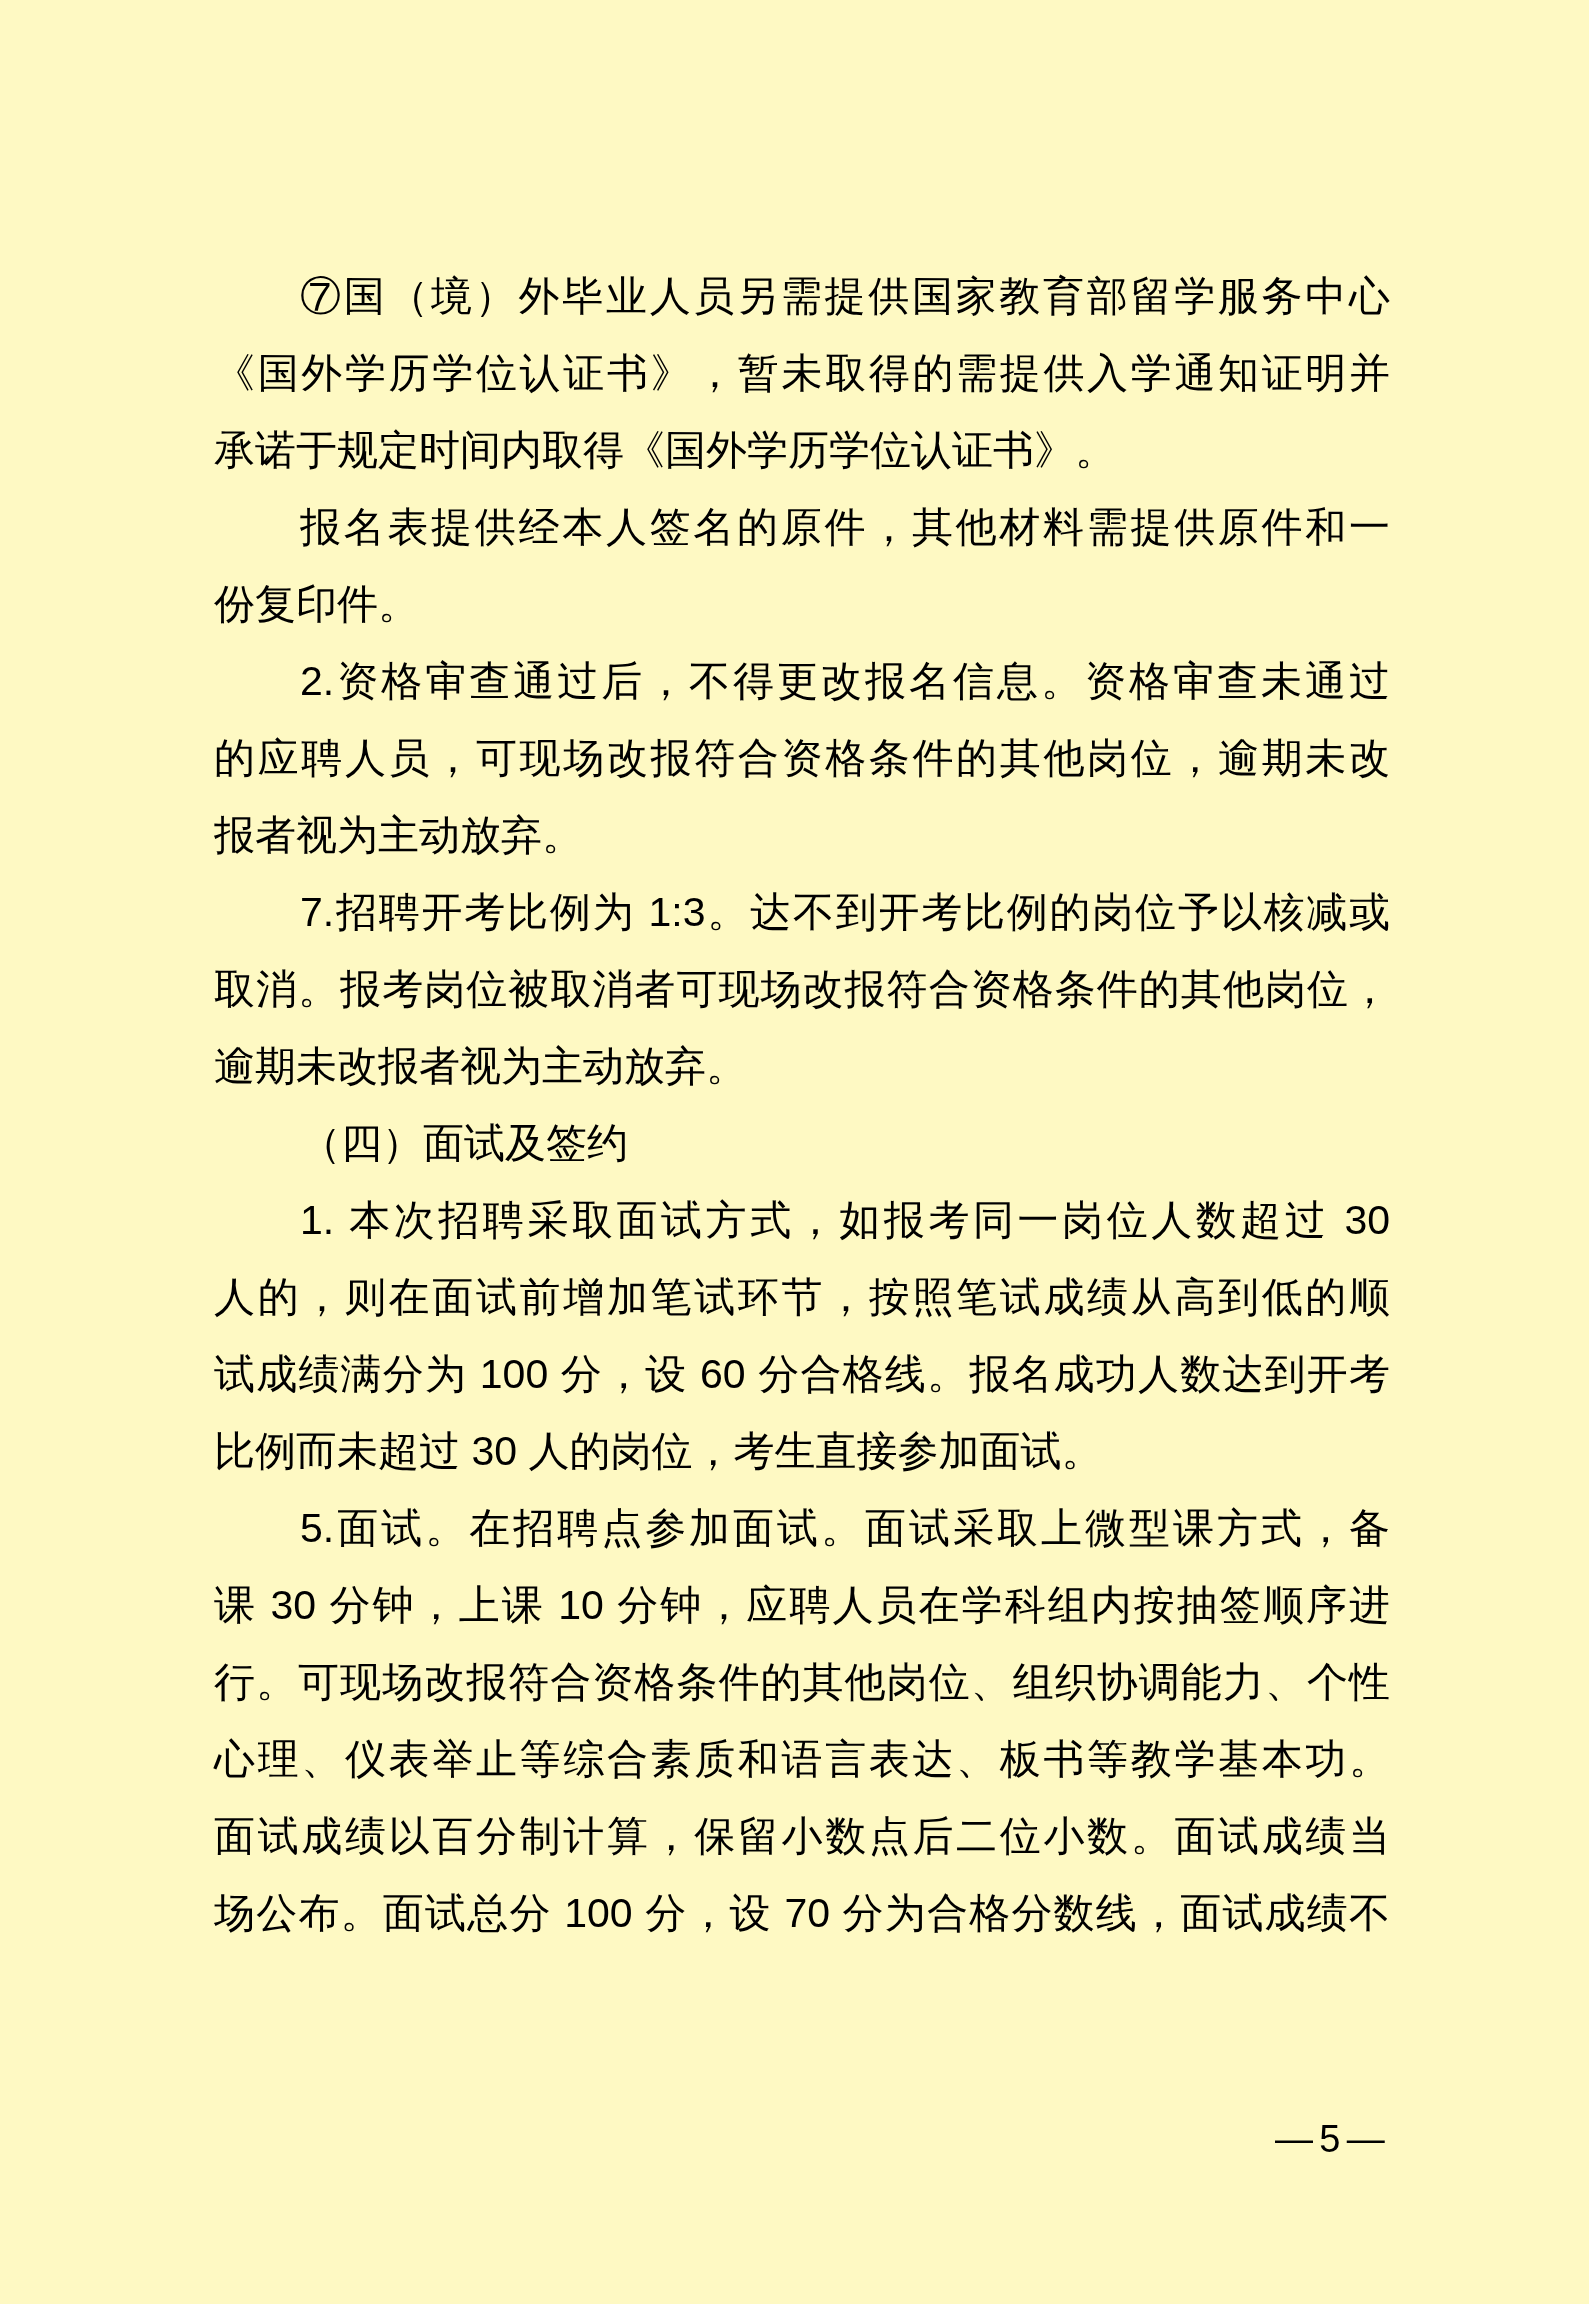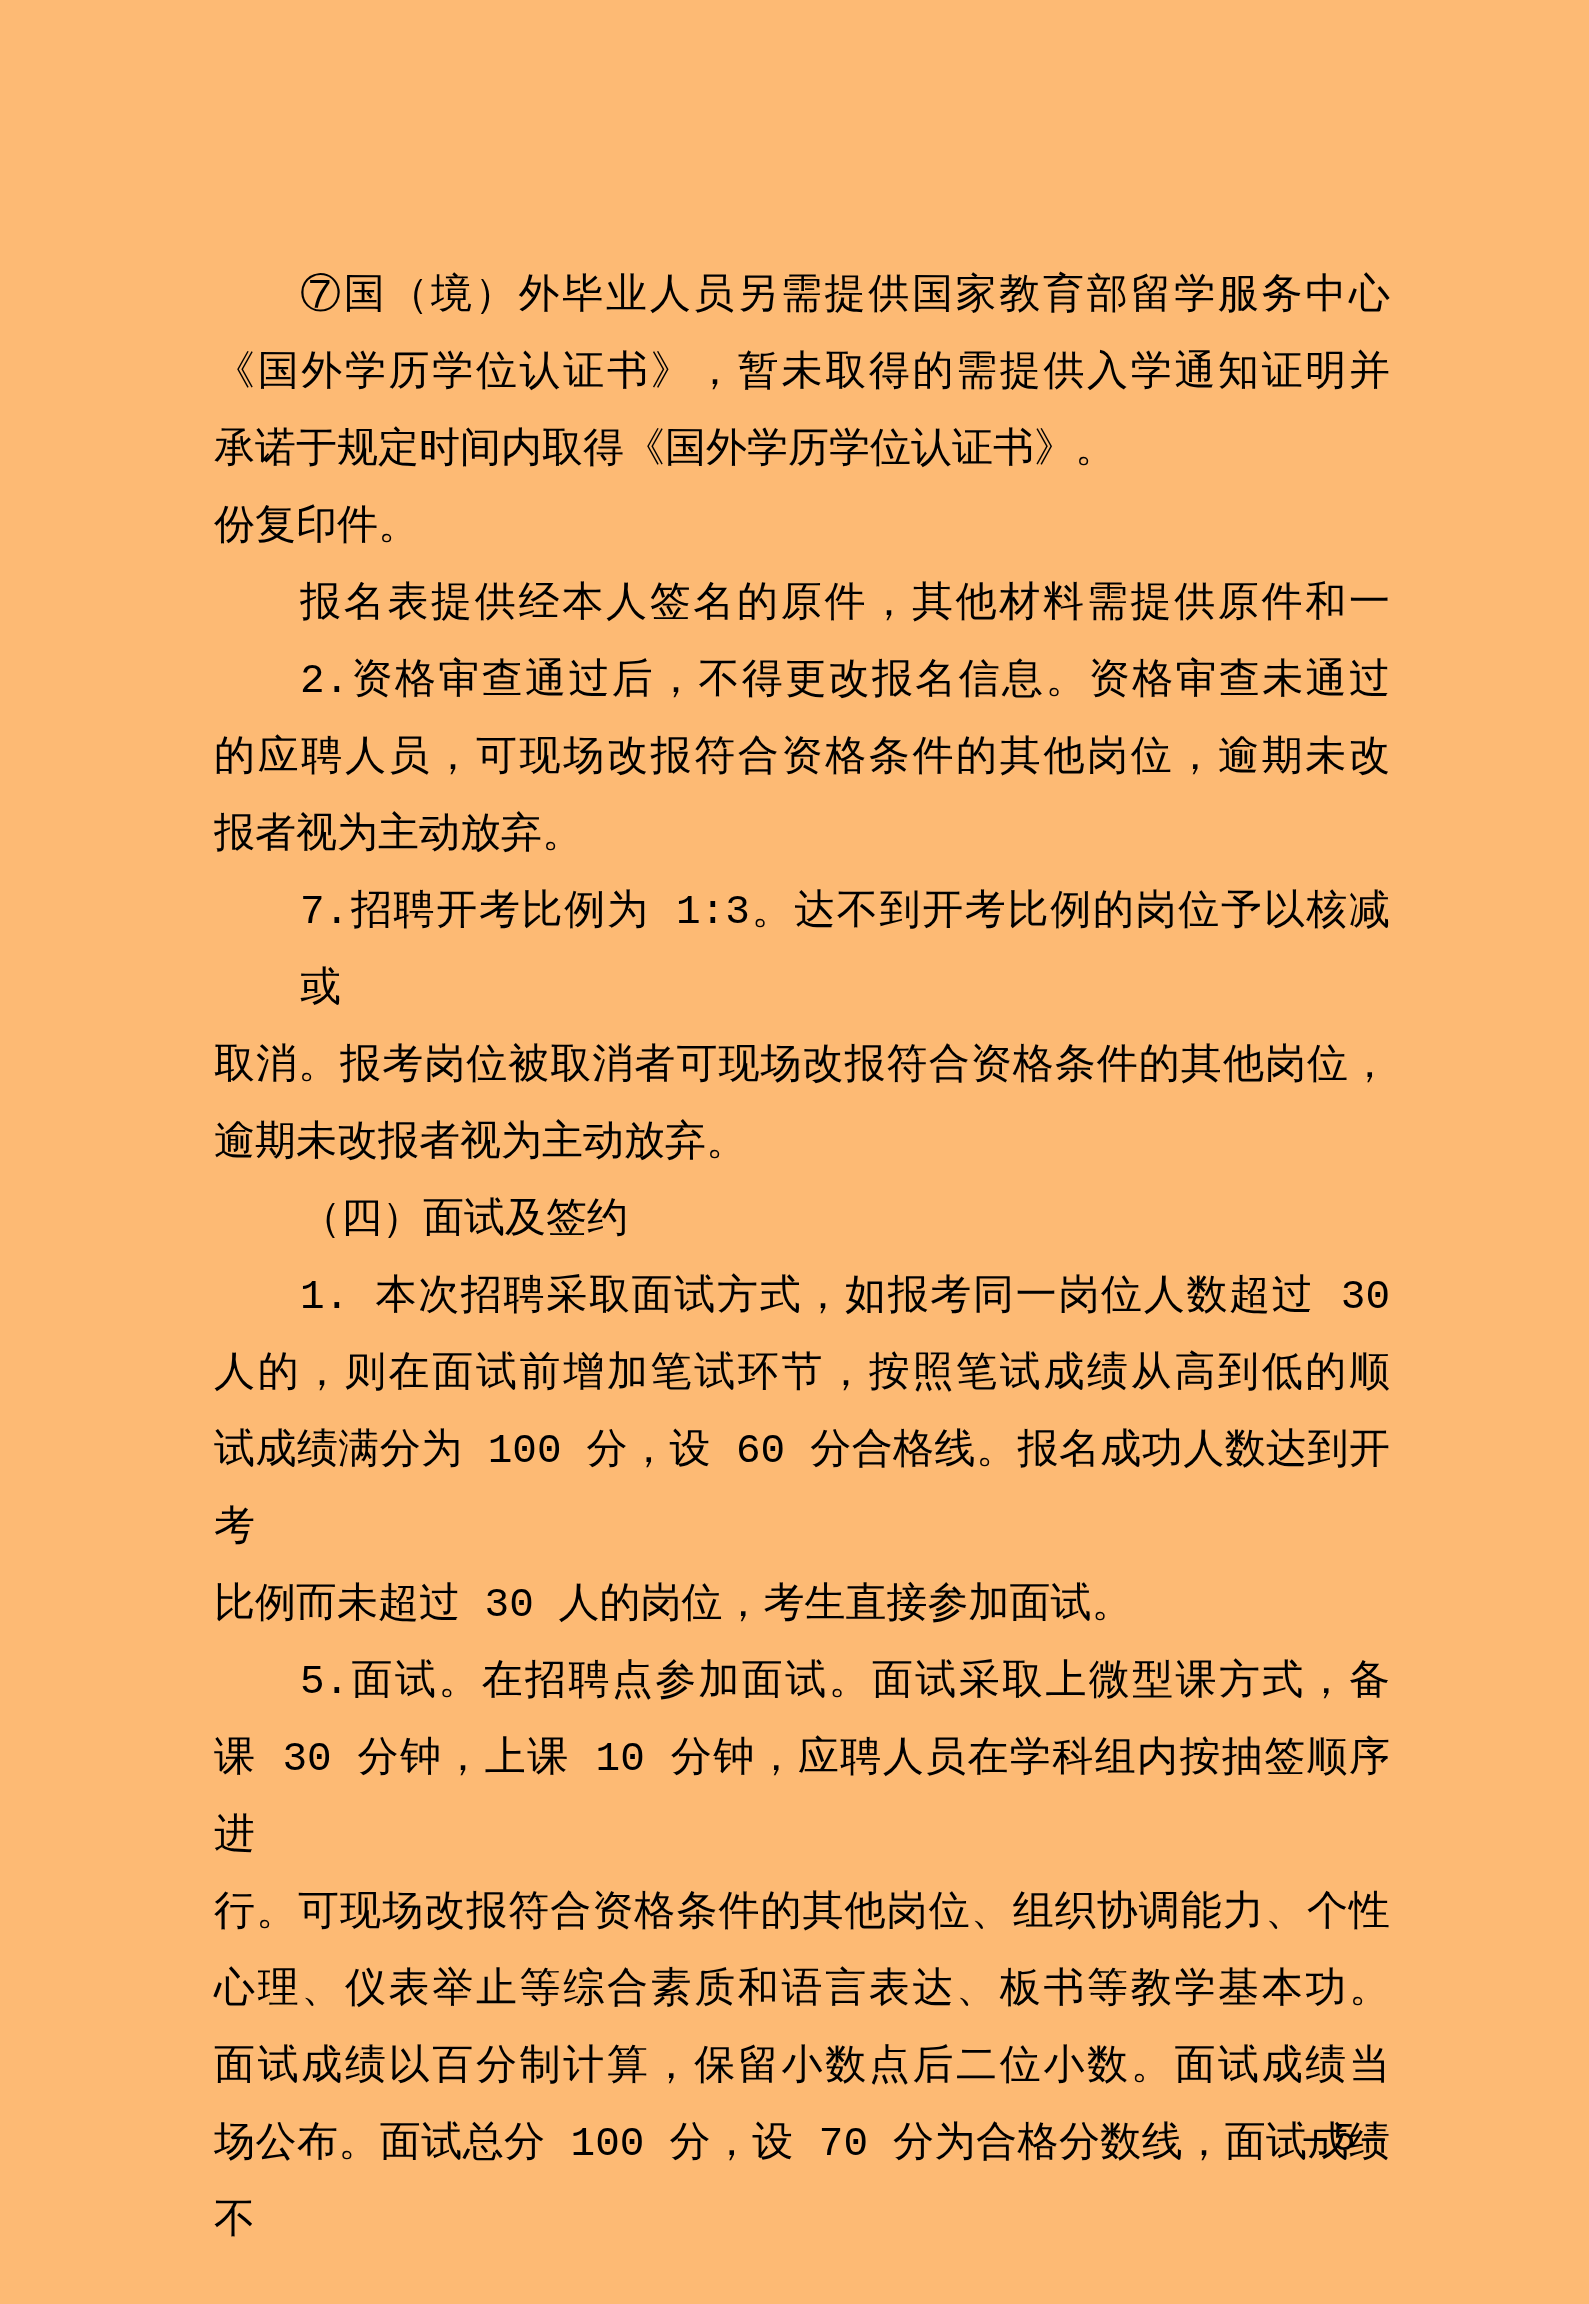--- a/index.html
+++ b/index.html
@@ -4,23 +4,23 @@
 <style>
   html, body {
     margin: 0;
     padding: 0;
     background: #ffffff;
   }
   .page {
     position: relative;
     width: 1590px;
     height: 2304px;
-    background: #fdba74;
+    background: #fef9c3;
     overflow: hidden;
-    font-family: Liberation Mono, monospace;
+    font-family: Liberation Sans, sans-serif;
     color: #000000;
   }
   .body-text {
     position: absolute;
     left: 214px;
     top: 258px;
     width: 1176px;
     font-size: 41px;
     line-height: 77px;
     letter-spacing: 0;
@@ -49,22 +49,22 @@
   }
 </style>
 </head>
 <body>
 
 <div class="page">
   <div class="body-text" id="body-text">
       <div class="line indent justify">⑦国（境）外毕业人员另需提供国家教育部留学服务中心</div>
       <div class="line justify">《国外学历学位认证书》，暂未取得的需提供入学通知证明并</div>
       <div class="line">承诺于规定时间内取得《国外学历学位认证书》。</div>
+      <div class="line indent justify">报名表提供经本人签名的原件，其他材料需提供原件和一</div>
       <div class="line">份复印件。</div>
-      <div class="line indent justify">报名表提供经本人签名的原件，其他材料需提供原件和一</div>
       <div class="line indent justify">2.资格审查通过后，不得更改报名信息。资格审查未通过</div>
       <div class="line justify">的应聘人员，可现场改报符合资格条件的其他岗位，逾期未改</div>
       <div class="line">报者视为主动放弃。</div>
       <div class="line indent justify">7.招聘开考比例为 1:3。达不到开考比例的岗位予以核减或</div>
       <div class="line justify">取消。报考岗位被取消者可现场改报符合资格条件的其他岗位，</div>
       <div class="line">逾期未改报者视为主动放弃。</div>
       <div class="line indent">（四）面试及签约</div>
       <div class="line indent justify">1. 本次招聘采取面试方式，如报考同一岗位人数超过 30</div>
       <div class="line justify">人的，则在面试前增加笔试环节，按照笔试成绩从高到低的顺</div>
       <div class="line justify">试成绩满分为 100 分，设 60 分合格线。报名成功人数达到开考</div>

